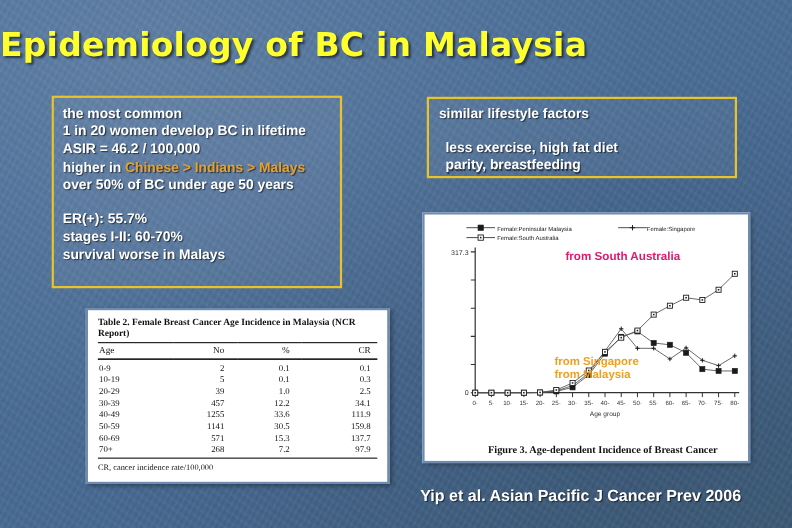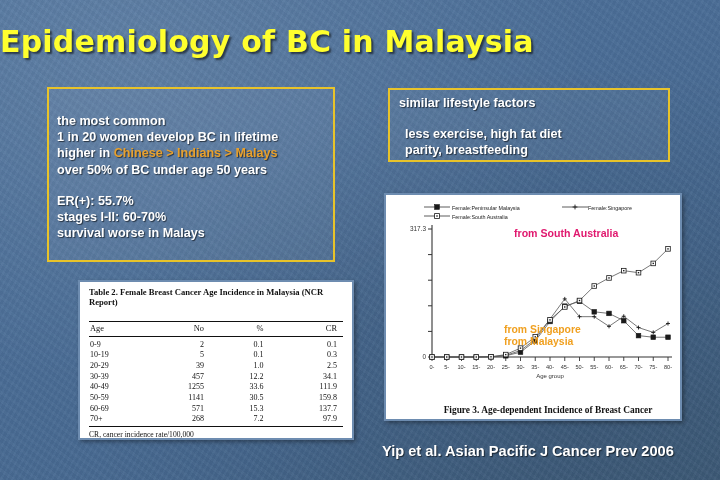--- a/index.html
+++ b/index.html
@@ -33,21 +33,21 @@
     font-family:"DejaVu Sans","Liberation Sans",sans-serif;
   }
 
   
   .goldbox{
     position:absolute;
     border:2px solid #e8c32a;
     background:rgba(255,255,255,0.045);
     box-sizing:border-box;
   }
-  #left-box{left:47px;top:87px;width:288px;height:175px;padding:24px 0 0 8px;}
+  #left-box{left:47px;top:87px;width:264px;height:175px;padding:6px 0 0 8px;}
   #right-box{left:388px;top:88px;width:282px;height:74px;padding:5px 0 0 9px;}
 
   .bline{
     color:#ffffff;font-size:12.6px;font-weight:bold;line-height:16.2px;
     text-shadow:1px 1px 1px rgba(0,0,0,0.6);white-space:nowrap;
   }
   .bline.indent{padding-left:6px;}
   .bline.gap{height:15px;}
   .hl{color:#e8a02c;}
 
@@ -63,21 +63,21 @@
   #table-panel{
     position:absolute;left:78px;top:280px;width:276px;height:160px;
     background:#ffffff;
     border:2px solid #6d8cb0;
     box-sizing:border-box;
     box-shadow:2px 2px 4px rgba(0,0,0,0.35);
     padding:5px 9px 0 9px;
     font-family:"Liberation Serif","DejaVu Serif",serif;
     color:#111;
   }
-  #table-caption{font-size:8.6px;font-weight:bold;line-height:10.4px;margin-bottom:13px;}
+  #table-caption{font-size:8.6px;font-weight:bold;line-height:10.4px;margin-bottom:3px;}
   #data-table{width:100%;border-collapse:collapse;font-size:8px;}
   #data-table th{
     font-weight:normal;font-size:8.4px;padding:2.4px 0 2.4px 0;
     border-top:1.1px solid #111;border-bottom:0.7px solid #111;
   }
   #data-table td{padding:0.85px 0;}
   #data-table th.c-age,#data-table td.c-age{text-align:left;width:27%;padding-left:1px;margin-left:29px;}
   #data-table th.c-no,#data-table td.c-no{text-align:right;width:23%;padding-right:12px;}
   #data-table th.c-pc,#data-table td.c-pc{text-align:right;width:23%;padding-right:11px;}
   #data-table th.c-cr,#data-table td.c-cr{text-align:right;width:27%;padding-right:6px;}
@@ -108,20 +108,21 @@
 </head>
 <body>
 
 <div id="slide">
 
   <div id="title">Epidemiology of BC in Malaysia</div>
 
   <div class="goldbox" id="left-box">
     <div class="bline">the most common</div>
     <div class="bline">1 in 20 women develop BC in lifetime</div>
+    <div class="bline">ASIR = 46.2 / 100,000</div>
     <div class="bline"><span>higher in </span><span class="hl">Chinese &gt; Indians &gt; Malays</span></div>
     <div class="bline">over 50% of BC under age 50 years</div>
     <div class="bline gap"></div>
     <div class="bline">ER(+): 55.7%</div>
     <div class="bline">stages I-II: 60-70%</div>
     <div class="bline">survival worse in Malays</div>
   </div>
 
   <div class="goldbox" id="right-box">
     <div class="bline">similar lifestyle factors</div>

